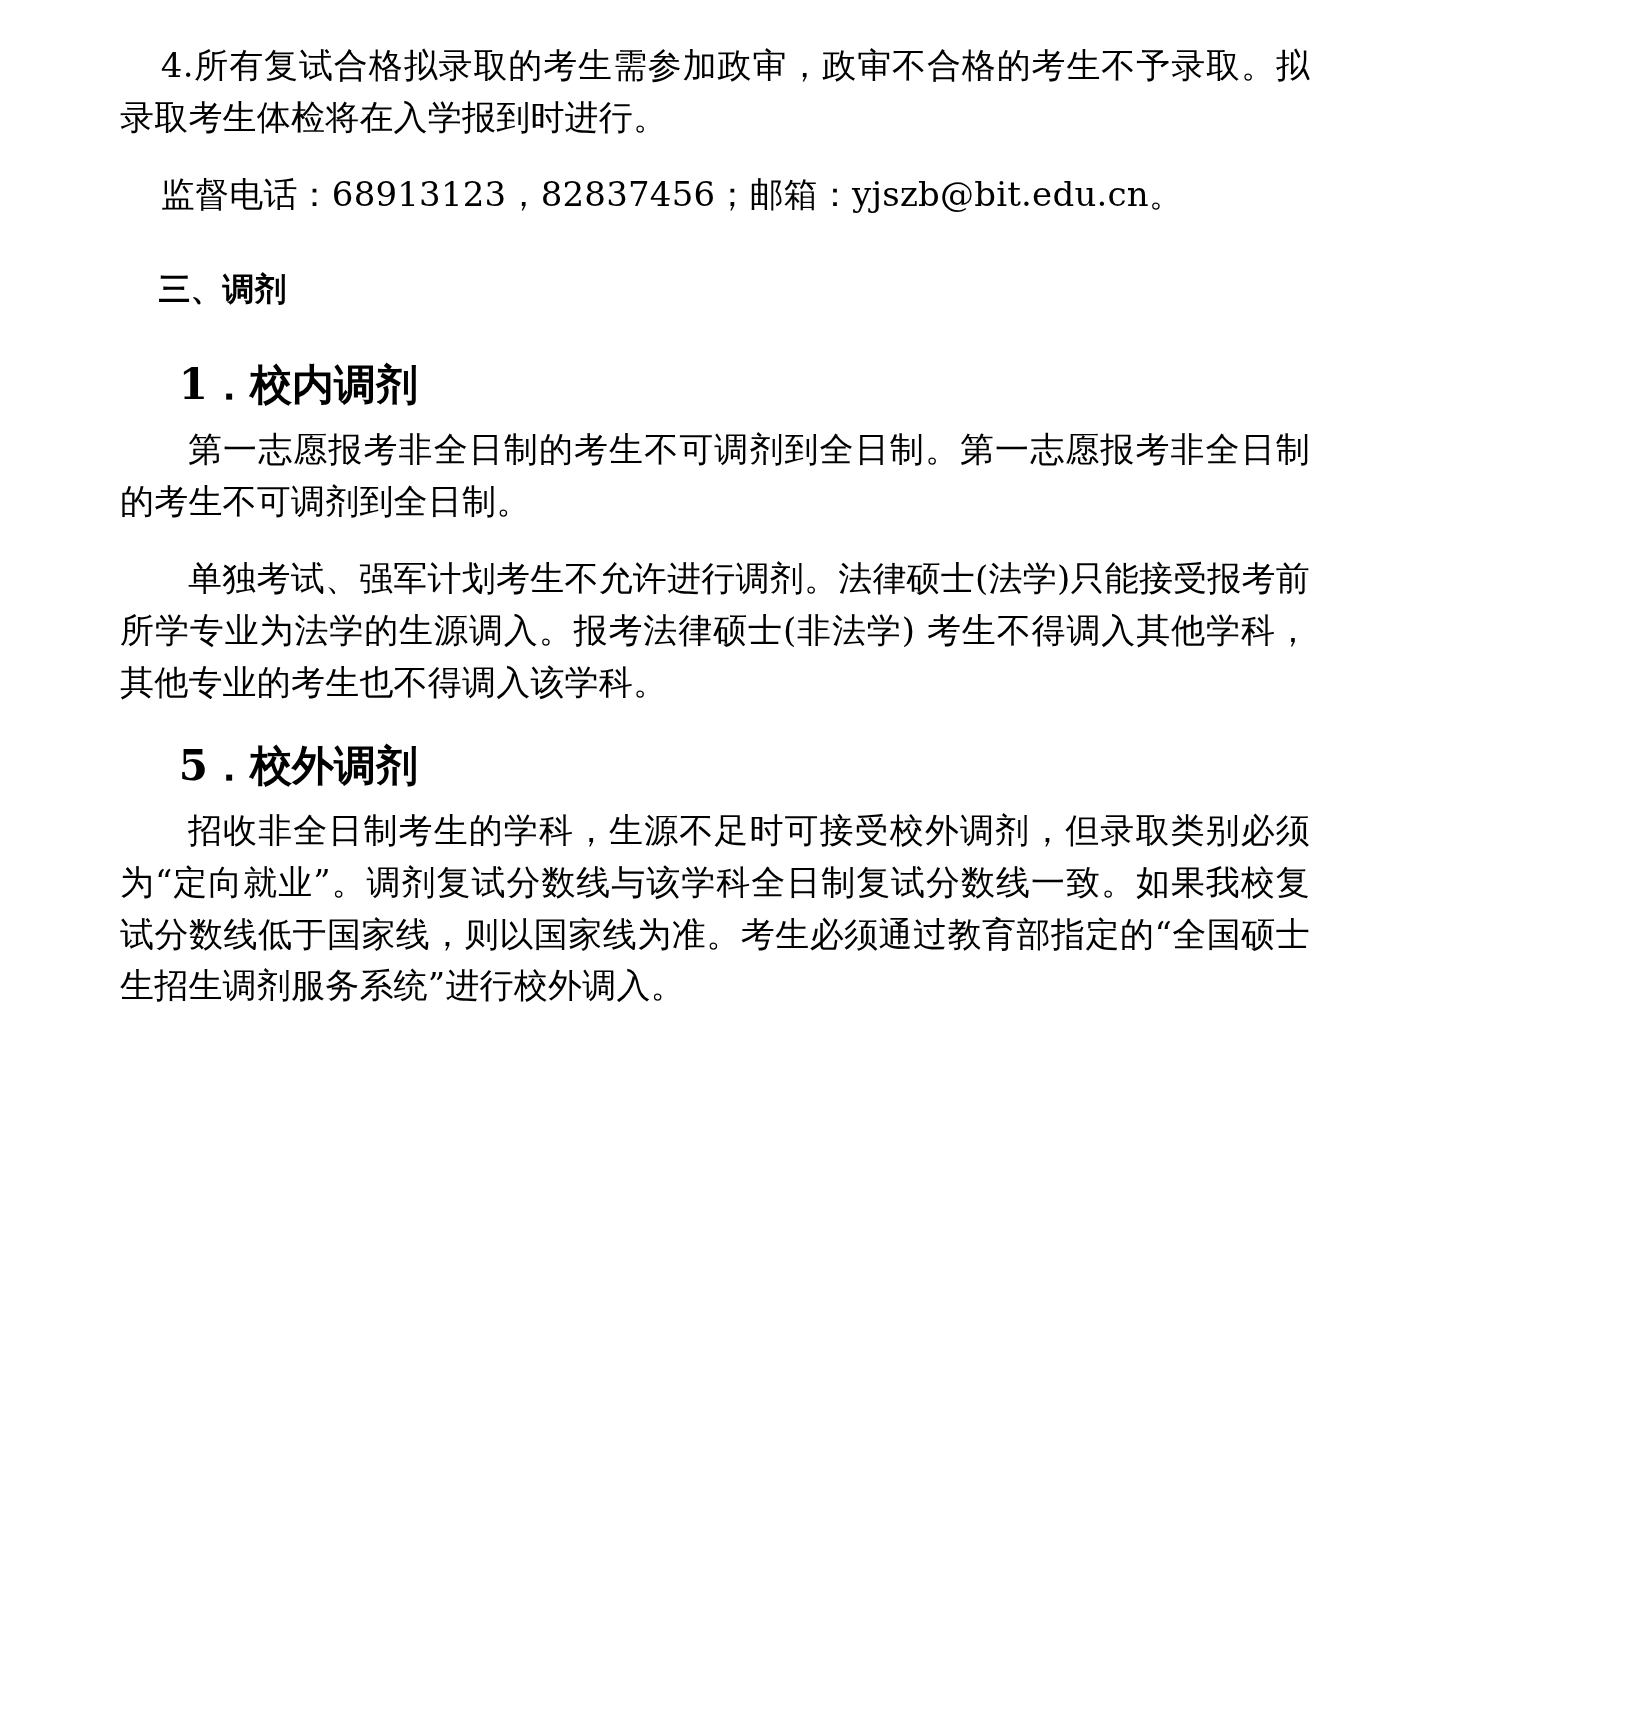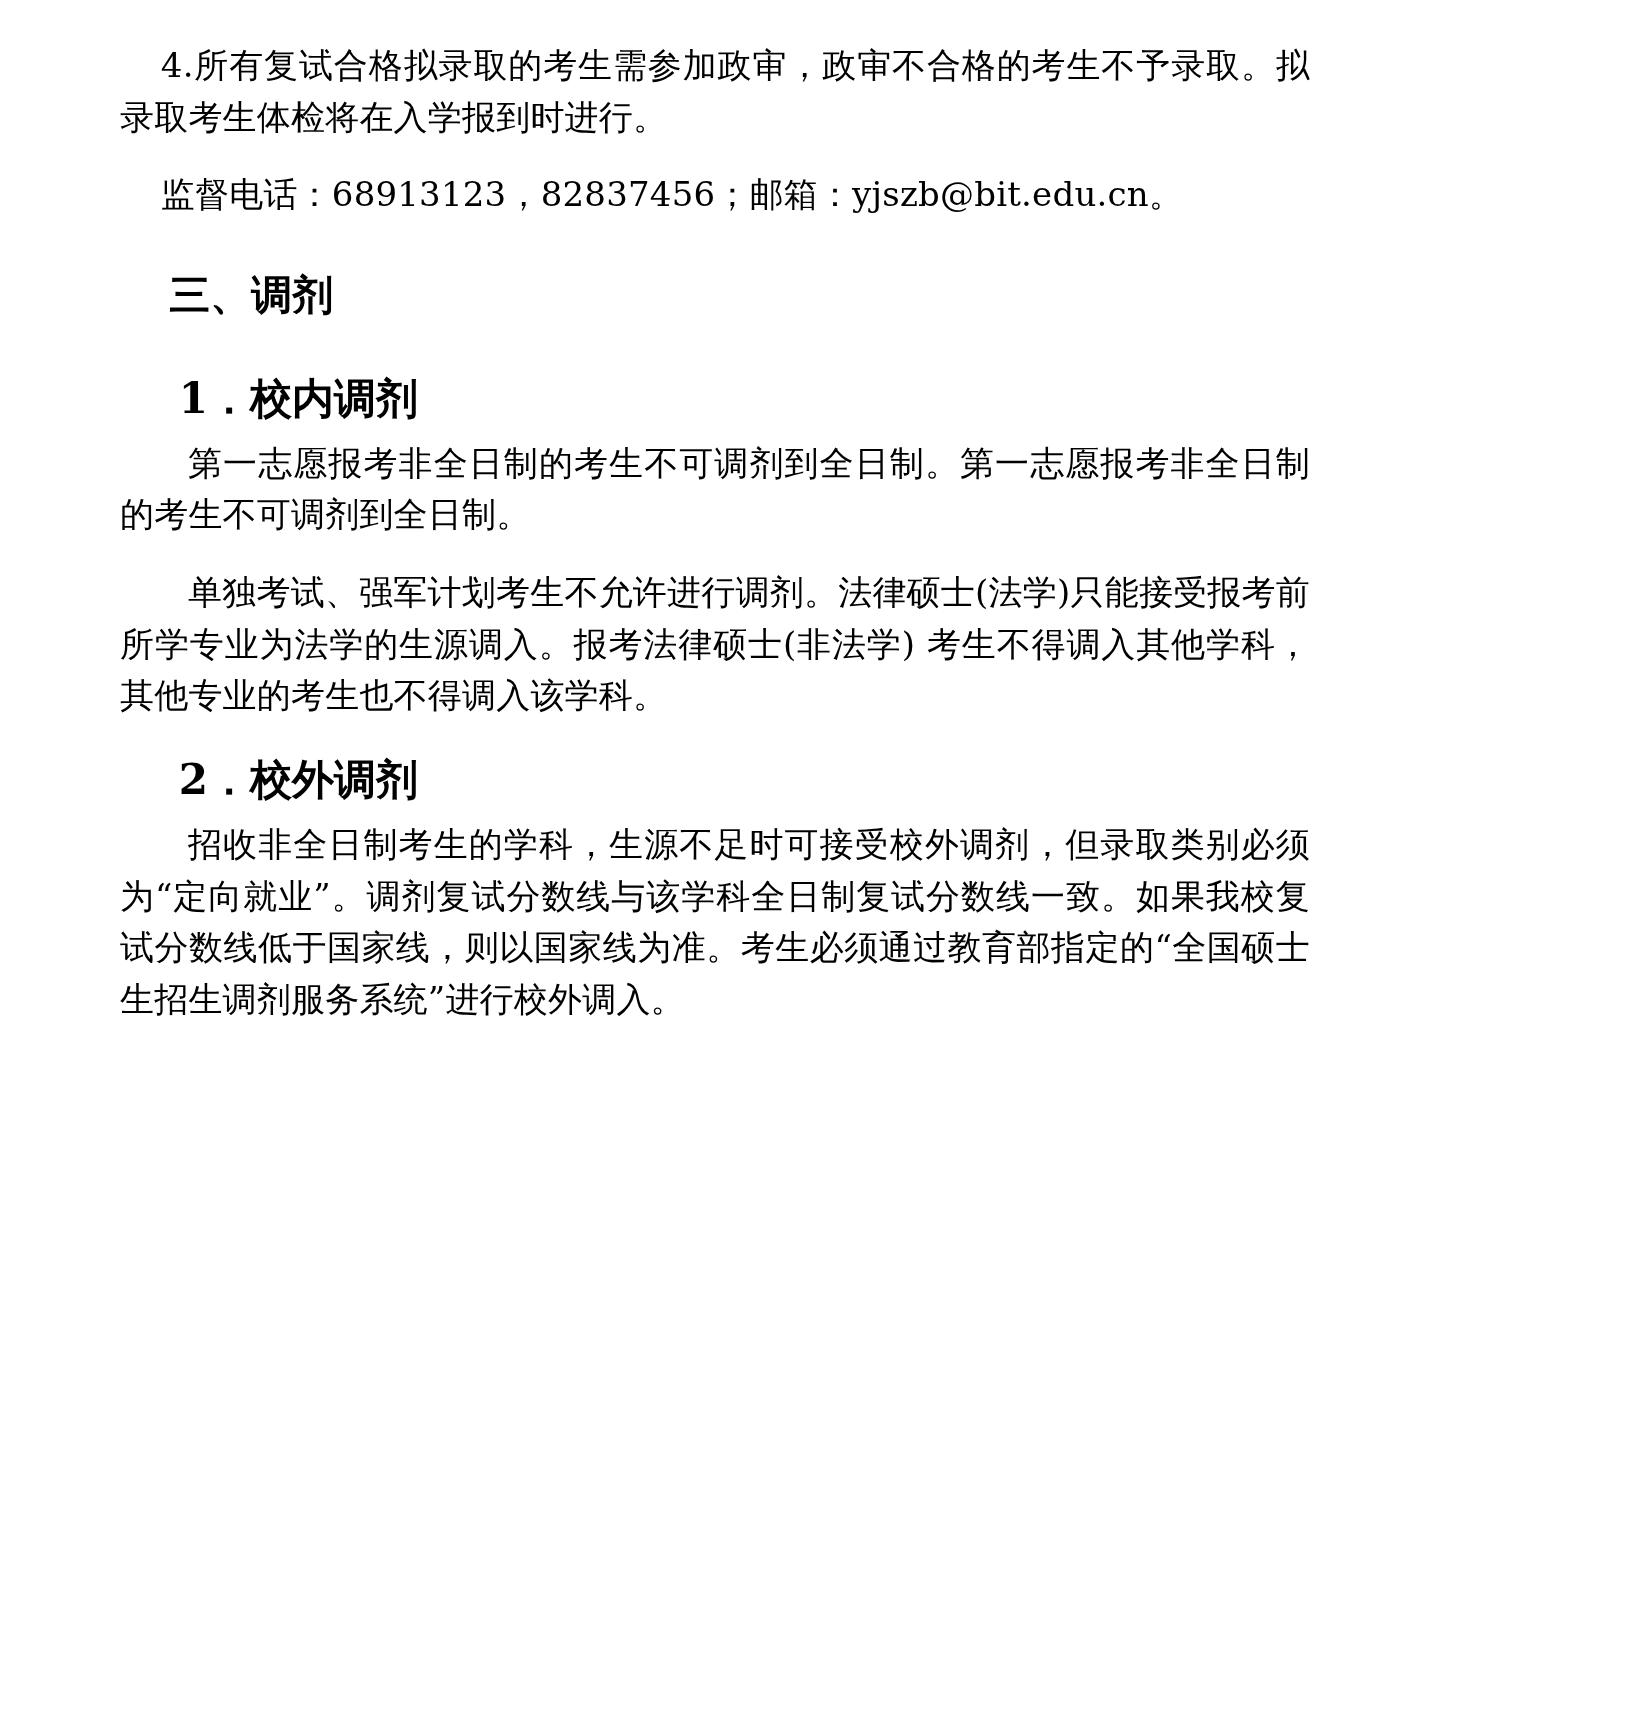--- a/index.html
+++ b/index.html
@@ -28,21 +28,21 @@
     margin: 0 0 26px 0;
     letter-spacing: 0.2px;
   }
   .indent {
     text-indent: 2em;
   }
   .indent-half {
     text-indent: 1.2em;
   }
   .heading {
-    font-size: 41px;
+    font-size: 32px;
     line-height: 1.5;
     margin: 0 0 22px 0;
     text-indent: 1.2em;
   }
   .subheading {
     font-size: 42px;
     line-height: 1.5;
     margin: 0 0 8px 0;
     text-indent: 1.4em;
   }
@@ -65,18 +65,18 @@
 
   <h2 class="heading block-gap-md">三、调剂</h2>
 
   <h3 class="subheading">1．校内调剂</h3>
 
 
   <p class="para indent">第一志愿报考非全日制的考生不可调剂到全日制。第一志愿报考非全日制的考生不可调剂到全日制。</p>
 
   <p class="para indent">单独考试、强军计划考生不允许进行调剂。法律硕士(法学)只能接受报考前所学专业为法学的生源调入。报考法律硕士(非法学) 考生不得调入其他学科，其他专业的考生也不得调入该学科。</p>
 
-  <h3 class="subheading">2．校外调剂</h3>
+  <h3 class="subheading">5．校外调剂</h3>
 
   <p class="para indent">招收非全日制考生的学科，生源不足时可接受校外调剂，但录取类别必须为“定向就业”。调剂复试分数线与该学科全日制复试分数线一致。如果我校复试分数线低于国家线，则以国家线为准。考生必须通过教育部指定的“全国硕士生招生调剂服务系统”进行校外调入。</p>
 
 
 </div>
 
 </body></html>

